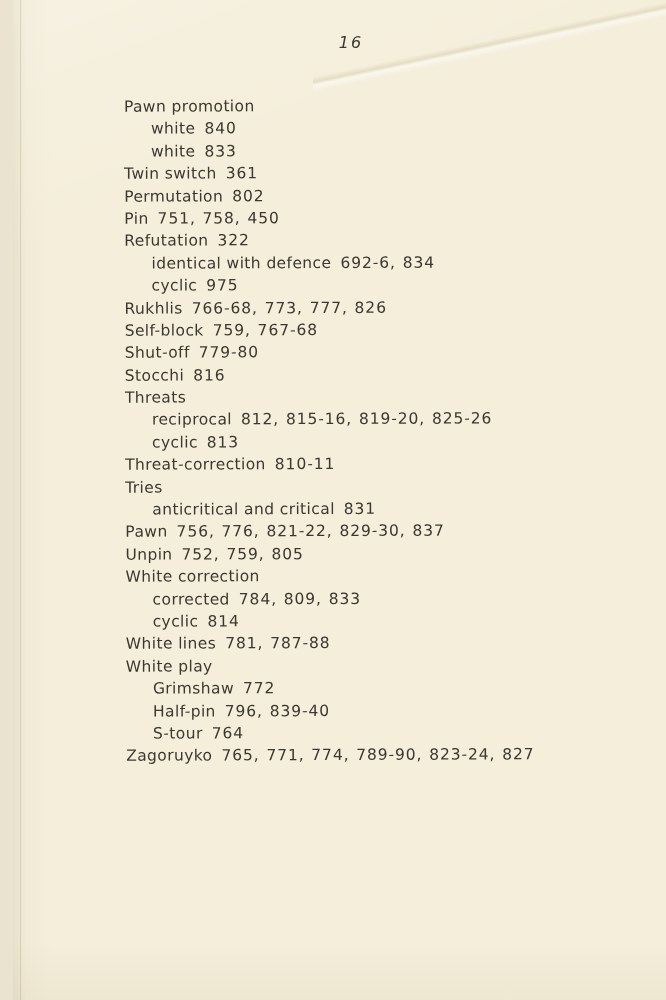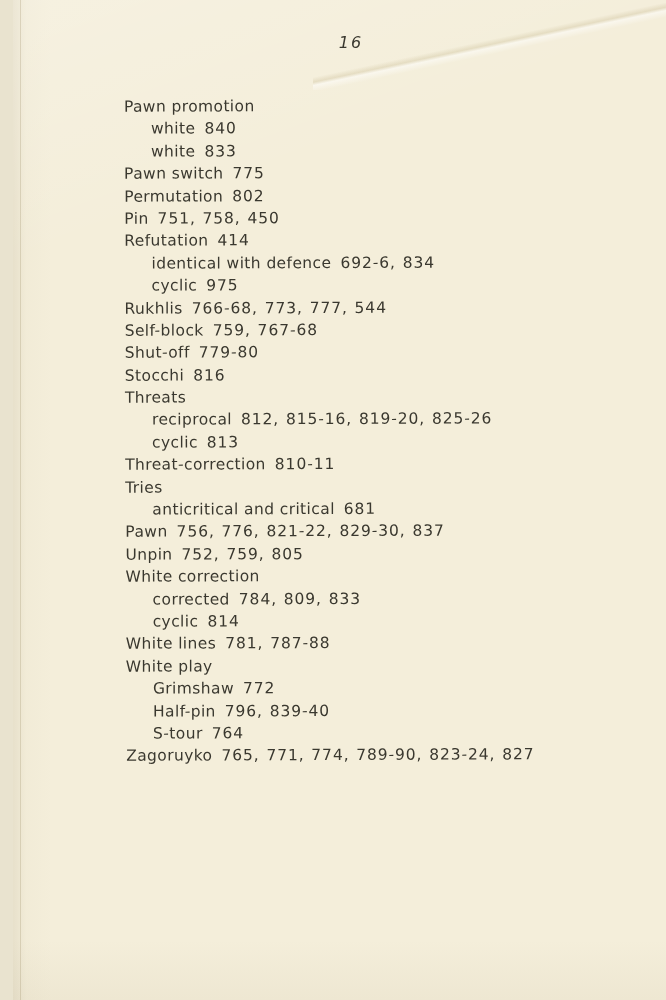--- a/index.html
+++ b/index.html
@@ -81,39 +81,39 @@
       <div class="row">
     <span class="label">Pawn promotion</span>
   </div>
       <div class="row indent">
     <span class="label">white</span><span class="pages">840</span>
   </div>
       <div class="row indent">
     <span class="label">white</span><span class="pages">833</span>
   </div>
       <div class="row">
-    <span class="label">Pawn switch</span><span class="pages">775</span>
+    <span class="label">Twin switch</span><span class="pages">361</span>
   </div>
       <div class="row">
     <span class="label">Permutation</span><span class="pages">802</span>
   </div>
       <div class="row">
     <span class="label">Pin</span><span class="pages">751, 758, 450</span>
   </div>
       <div class="row">
-    <span class="label">Refutation</span><span class="pages">414</span>
+    <span class="label">Refutation</span><span class="pages">322</span>
   </div>
       <div class="row indent">
     <span class="label">identical with defence</span><span class="pages">692-6, 834</span>
   </div>
       <div class="row indent">
     <span class="label">cyclic</span><span class="pages">975</span>
   </div>
       <div class="row">
-    <span class="label">Rukhlis</span><span class="pages">766-68, 773, 777, 544</span>
+    <span class="label">Rukhlis</span><span class="pages">766-68, 773, 777, 826</span>
   </div>
       <div class="row">
     <span class="label">Self-block</span><span class="pages">759, 767-68</span>
   </div>
       <div class="row">
     <span class="label">Shut-off</span><span class="pages">779-80</span>
   </div>
       <div class="row">
     <span class="label">Stocchi</span><span class="pages">816</span>
   </div>
@@ -126,21 +126,21 @@
       <div class="row indent">
     <span class="label">cyclic</span><span class="pages">813</span>
   </div>
       <div class="row">
     <span class="label">Threat-correction</span><span class="pages">810-11</span>
   </div>
       <div class="row">
     <span class="label">Tries</span>
   </div>
       <div class="row indent">
-    <span class="label">anticritical and critical</span><span class="pages">681</span>
+    <span class="label">anticritical and critical</span><span class="pages">831</span>
   </div>
       <div class="row">
     <span class="label">Pawn</span><span class="pages">756, 776, 821-22, 829-30, 837</span>
   </div>
       <div class="row">
     <span class="label">Unpin</span><span class="pages">752, 759, 805</span>
   </div>
       <div class="row">
     <span class="label">White correction</span>
   </div>

